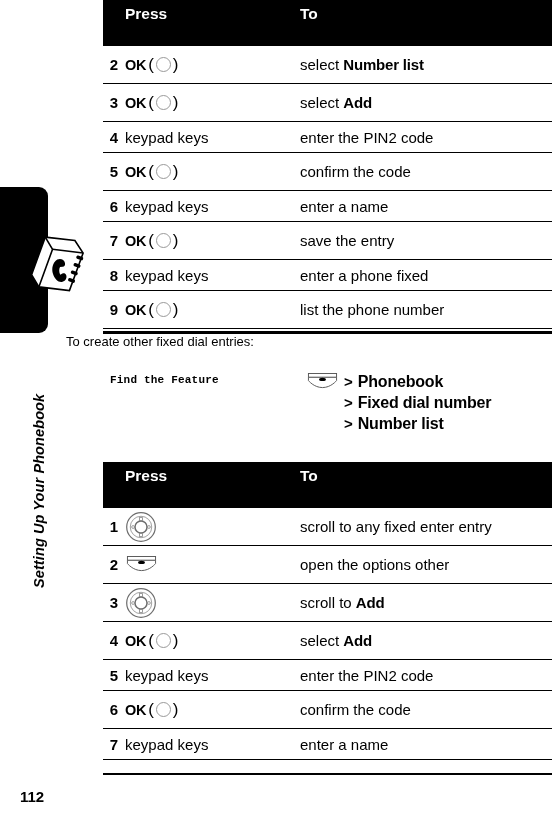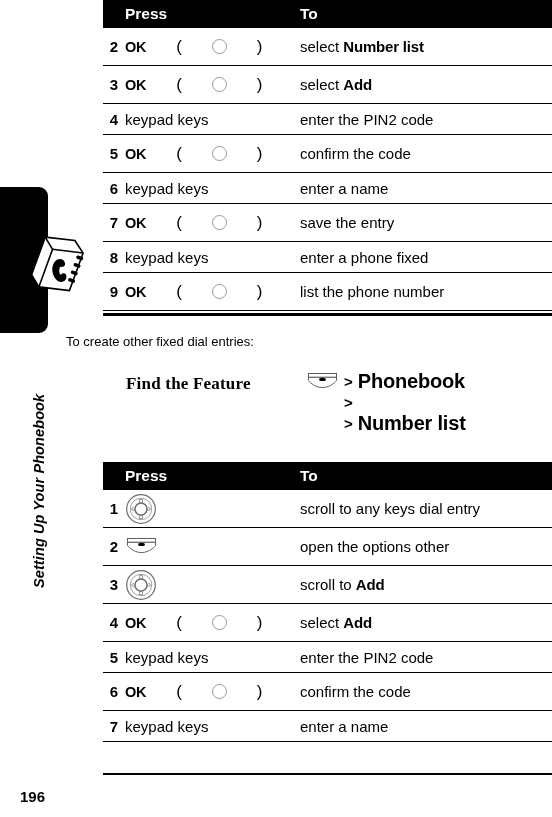--- a/index.html
+++ b/index.html
@@ -75,21 +75,21 @@
     width: 449px;
     table-layout: fixed;
   }
   table.proc th {
     background: #000000;
     color: #ffffff;
     text-align: left;
     font-family: "Liberation Sans", sans-serif;
     font-weight: bold;
     font-size: 15.5px;
-    padding: 4px 0 5px 0;
+    padding: 4px 0 23px 0;
     vertical-align: middle;
     height: 19px;
   }
   table.proc td {
     border-bottom: 1.2px solid #000000;
     vertical-align: middle;
     font-size: 15px;
     padding: 0;
   }
   col.c-num   { width: 22px; }
@@ -124,21 +124,20 @@
     height: 3px;
     margin-top: 1.5px;
     background: #000000;
   }
 
   
   .okkey {
     display: inline-flex;
     align-items: center;
     white-space: nowrap;
-    gap: 28px;
   }
   .okkey .ok-label {
     font-family: "Liberation Sans Narrow", "Liberation Sans", sans-serif;
     font-weight: bold;
     font-size: 14.5px;
     letter-spacing: -0.3px;
   }
   .okkey .paren {
     font-size: 17px;
     font-weight: 400;
@@ -172,25 +171,25 @@
 
   
   #fff-block {
     position: absolute;
     left: 110px;
     top: 374px;
     width: 442px;
   }
   #fff-label {
     position: absolute;
-    left: 16px;
+    left: 0;
     top: 0;
-    font-family: Liberation Serif, serif;
-    font-weight: bold;
-    font-size: 17px;
+    font-family: Liberation Mono, monospace;
+    font-weight: bold;
+    font-size: 11px;
     letter-spacing: 0.2px;
   }
   #fff-path {
     position: absolute;
     left: 196px;
     top: -2px;
   }
   .fff-row {
     display: flex;
     align-items: center;
@@ -199,21 +198,21 @@
   }
   .fff-gt {
     font-family: "Liberation Sans Narrow", "Liberation Sans", sans-serif;
     font-weight: bold;
     font-size: 15px;
     margin-right: 5px;
   }
   .fff-item {
     font-family: "Liberation Sans Narrow", "Liberation Sans", sans-serif;
     font-weight: bold;
-    font-size: 20px;
+    font-size: 16px;
     letter-spacing: -0.2px;
   }
   .fff-icon-slot {
     width: 38px;
     display: inline-block;
   }
   .fff-indent {
     width: 38px;
     display: inline-block;
   }
@@ -344,20 +343,21 @@
               <rect x="2.2" y="1.6" width="29.6" height="4" fill="#ffffff" stroke="#555555" stroke-width="1"></rect>
               <path d="M2.2 5.6 L2.2 9 C2.2 9 8 16.4 17 16.4 C26 16.4 31.8 9 31.8 9 L31.8 5.6 Z" fill="#ffffff" stroke="#555555" stroke-width="1"></path>
               <ellipse cx="17" cy="7.8" rx="3.6" ry="1.7" fill="#000000"></ellipse>
             </svg></span></span>
         <span class="fff-gt">&gt;</span>
         <span class="fff-item">Phonebook</span>
       </div>
       <div class="fff-row">
         <span class="fff-indent"></span>
         <span class="fff-gt">&gt;</span>
+        <span class="fff-item">Fixed dial number</span>
       </div>
       <div class="fff-row">
         <span class="fff-indent"></span>
         <span class="fff-gt">&gt;</span>
         <span class="fff-item">Number list</span>
       </div>
     </div>
 </div>
 
 <div id="table2-wrap">
@@ -379,21 +379,21 @@
           <td class="num">1</td>
           <td class="press"><span class="ico-inline"><svg viewBox="0 0 34 34" width="32" height="32">
                 <circle cx="17" cy="17" r="15.2" fill="#ffffff" stroke="#6e6e6e" stroke-width="1.3"></circle>
                 <circle cx="17" cy="17" r="11.4" fill="#ffffff" stroke="#9a9a9a" stroke-width="1"></circle>
                 <circle cx="17" cy="17" r="6.4" fill="#ffffff" stroke="#6e6e6e" stroke-width="1.6"></circle>
                 <rect x="15.4" y="7" width="3.2" height="3.2" fill="none" stroke="#8a8a8a" stroke-width="0.9"></rect>
                 <rect x="15.4" y="23.8" width="3.2" height="3.2" fill="none" stroke="#8a8a8a" stroke-width="0.9"></rect>
                 <circle cx="8.6" cy="17" r="1.5" fill="none" stroke="#8a8a8a" stroke-width="0.9"></circle>
                 <circle cx="25.4" cy="17" r="1.5" fill="none" stroke="#8a8a8a" stroke-width="0.9"></circle>
               </svg></span></td>
-          <td class="to"><span>scroll to any keys dial entry</span></td>
+          <td class="to"><span>scroll to any fixed enter entry</span></td>
         </tr>
         <tr class="tall">
           <td class="num">2</td>
           <td class="press"><span class="ico-inline"><svg viewBox="0 0 34 20" width="33" height="19">
                 <rect x="2.2" y="1.6" width="29.6" height="4" fill="#ffffff" stroke="#555555" stroke-width="1"></rect>
                 <path d="M2.2 5.6 L2.2 9 C2.2 9 8 16.4 17 16.4 C26 16.4 31.8 9 31.8 9 L31.8 5.6 Z" fill="#ffffff" stroke="#555555" stroke-width="1"></path>
                 <ellipse cx="17" cy="7.8" rx="3.6" ry="1.7" fill="#000000"></ellipse>
               </svg></span></td>
           <td class="to"><span>open the options other</span></td>
         </tr>
@@ -438,13 +438,13 @@
         <tr class="short">
           <td class="num">7</td>
           <td class="press"><span>keypad keys</span></td>
           <td class="to"><span>enter a name</span></td>
         </tr>
       </tbody>
   </table>
 </div>
 
 <div id="footer-rule"></div>
-<div id="page-number">196</div>
+<div id="page-number">112</div>
 
 </body></html>

